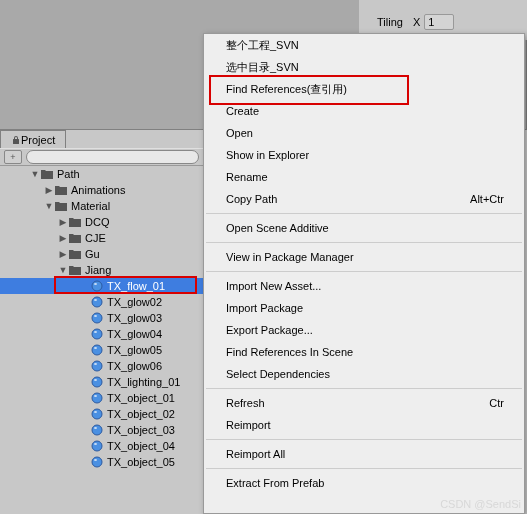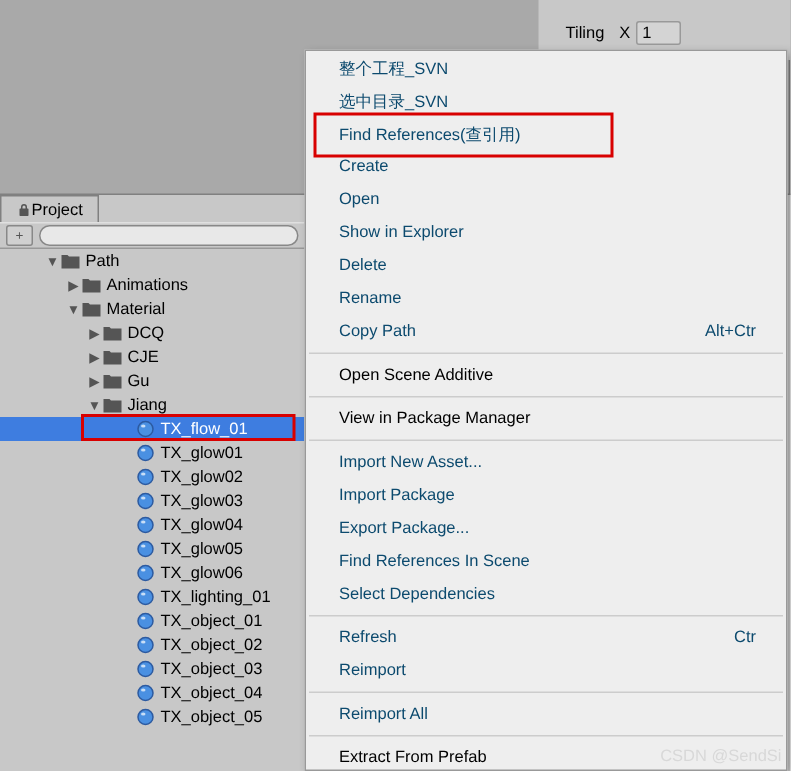--- a/index.html
+++ b/index.html
@@ -19,21 +19,21 @@
 .tree-row { height: 16px; display: flex; align-items: center; white-space: nowrap; padding-left: 0; }
 .tree-row.selected { background: #3e7de0; color: #fff; }
 .tree-label { font-size: 11px; }
 .arrow { width: 10px; display: inline-block; text-align: center; font-size: 9px; color: #555; }
 .arrow.down::before { content: "▼"; }
 .arrow.right::before { content: "▶"; }
 .folder-icon, .mat-icon { width: 14px; height: 12px; margin-right: 3px; display: inline-flex; align-items: center; justify-content: center; }
 .folder-icon svg, .mat-icon svg { width: 14px; height: 12px; }
 .indent { display: inline-block; }
 .context-menu { position: absolute; left: 203px; top: 33px; width: 322px; bottom: 0; background: #eeeeee; border: 1px solid #999; box-shadow: 2px 2px 6px rgba(0,0,0,.3); }
-.menu-item { height: 22px; display: flex; align-items: center; justify-content: space-between; padding: 0 20px 0 22px; font-size: 12px; color: #0c4a6e; }
+.menu-item { height: 22px; display: flex; align-items: center; justify-content: space-between; padding: 0 20px 0 22px; font-size: 12px; color: #000000; }
 .menu-item.disabled { color: #000000; }
 .menu-sep { height: 1px; background: #ccc; margin: 3px 2px; }
 .red-box { position: absolute; border: 2px solid #d80000; pointer-events: none; }
 .watermark { position: absolute; right: 6px; bottom: 4px; font-size: 11px; color: #d8d8d8; pointer-events: none; }
 </style>
 </head>
 <body>
 
 <div class="top-gray"></div>
 
@@ -142,31 +142,20 @@
       </div>
       <div class="tree-row">
         <span class="indent" style="width: 80px;"></span>
         <span class="arrow "></span>
         <span class="mat-icon">
           <svg viewBox="0 0 12 12">
             <circle cx="6" cy="6" r="5" fill="#4a90e2" stroke="#2c5aa0"></circle>
             <ellipse cx="4.5" cy="4" rx="1.5" ry="1" fill="#fff" opacity=".7"></ellipse>
           </svg>
         </span>
-        <span class="tree-label">TX_glow01</span>
-      </div>
-      <div class="tree-row">
-        <span class="indent" style="width: 80px;"></span>
-        <span class="arrow "></span>
-        <span class="mat-icon">
-          <svg viewBox="0 0 12 12">
-            <circle cx="6" cy="6" r="5" fill="#4a90e2" stroke="#2c5aa0"></circle>
-            <ellipse cx="4.5" cy="4" rx="1.5" ry="1" fill="#fff" opacity=".7"></ellipse>
-          </svg>
-        </span>
         <span class="tree-label">TX_glow02</span>
       </div>
       <div class="tree-row">
         <span class="indent" style="width: 80px;"></span>
         <span class="arrow "></span>
         <span class="mat-icon">
           <svg viewBox="0 0 12 12">
             <circle cx="6" cy="6" r="5" fill="#4a90e2" stroke="#2c5aa0"></circle>
             <ellipse cx="4.5" cy="4" rx="1.5" ry="1" fill="#fff" opacity=".7"></ellipse>
           </svg>
@@ -291,24 +280,20 @@
     <div class="menu-item">
       <span>Create</span>
       <span></span>
     </div>
     <div class="menu-item">
       <span>Open</span>
       <span></span>
     </div>
     <div class="menu-item">
       <span>Show in Explorer</span>
-      <span></span>
-    </div>
-    <div class="menu-item">
-      <span>Delete</span>
       <span></span>
     </div>
     <div class="menu-item">
       <span>Rename</span>
       <span></span>
     </div>
     <div class="menu-item">
       <span>Copy Path</span>
       <span>Alt+Ctr</span>
     </div>

